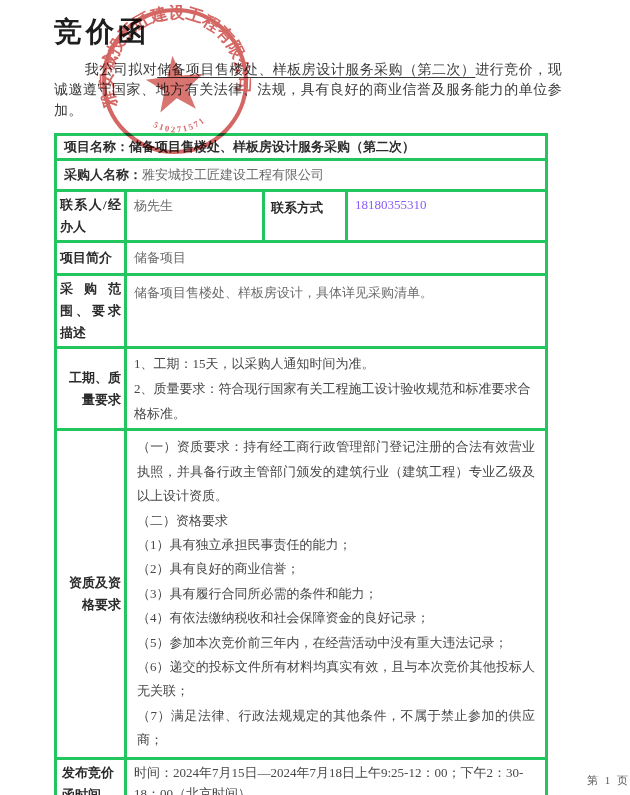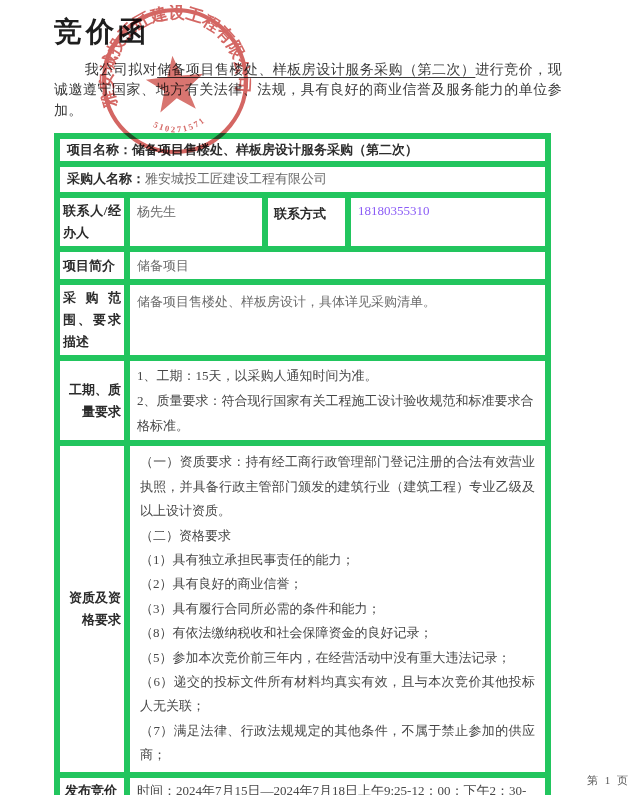--- a/index.html
+++ b/index.html
@@ -19,21 +19,21 @@
     text-align:justify; text-indent:2.2em; color:#3a3a3a; letter-spacing:0.3px;
   }
   .intro p { margin:0; }
 
   table.doc {
     margin:11px 0 0 54px; width:491px;
     border-collapse:collapse; table-layout:fixed;
     border:2px solid #4c4c4c;
   }
   td {
-    border:6px solid #22c55e; font-size:13px; color:#474747;
+    border:3px solid #22c55e; font-size:13px; color:#474747;
     vertical-align:middle; padding:2px 7px; overflow:hidden;margin-left:25px;
   }
   td.lbl { font-weight:bold; color:#2b2b2b; padding:2px 3px; line-height:1.7; }
   td.just { text-align:justify; }
   td.ctr  { text-align:right; }
   .b { font-weight:bold; color:#2d2d2d; }
   .u { text-decoration:underline; text-underline-offset:3px; }
   .val-light { color:#8b5cf6; }
   .val-mid   { color:#6b6b6b; }
 
@@ -117,21 +117,21 @@
     </tr>
 
     <tr style="height:242px">
       <td class="lbl ctr">资质及资格要求</td>
       <td colspan="3" class="qual">
             <p><span>（一）资质要求：持有经工商行政管理部门登记注册的合法有效营业执照，并具备行政主管部门颁发的建筑行业（建筑工程）专业乙级及以上设计资质。</span></p>
             <p><span>（二）资格要求</span></p>
             <p><span>（1）具有独立承担民事责任的能力；</span></p>
             <p><span>（2）具有良好的商业信誉；</span></p>
             <p><span>（3）具有履行合同所必需的条件和能力；</span></p>
-            <p><span>（8）有依法缴纳税收和社会保障资金的良好记录；</span></p>
+            <p><span>（4）有依法缴纳税收和社会保障资金的良好记录；</span></p>
             <p><span>（5）参加本次竞价前三年内，在经营活动中没有重大违法记录；</span></p>
             <p><span>（6）递交的投标文件所有材料均真实有效，且与本次竞价其他投标人无关联；</span></p>
             <p><span>（7）满足法律、行政法规规定的其他条件，不属于禁止参加的供应商；</span></p>
           </td>
     </tr>
 
     <tr style="height:45px">
       <td class="lbl" style="padding-left:5px">发布竞价函时间</td>
       <td colspan="3" class="pub">
             <p>时间：2024年7月15日—2024年7月18日上午9:25-12：00；下午2：30-18：00（北京时间）。</p>

